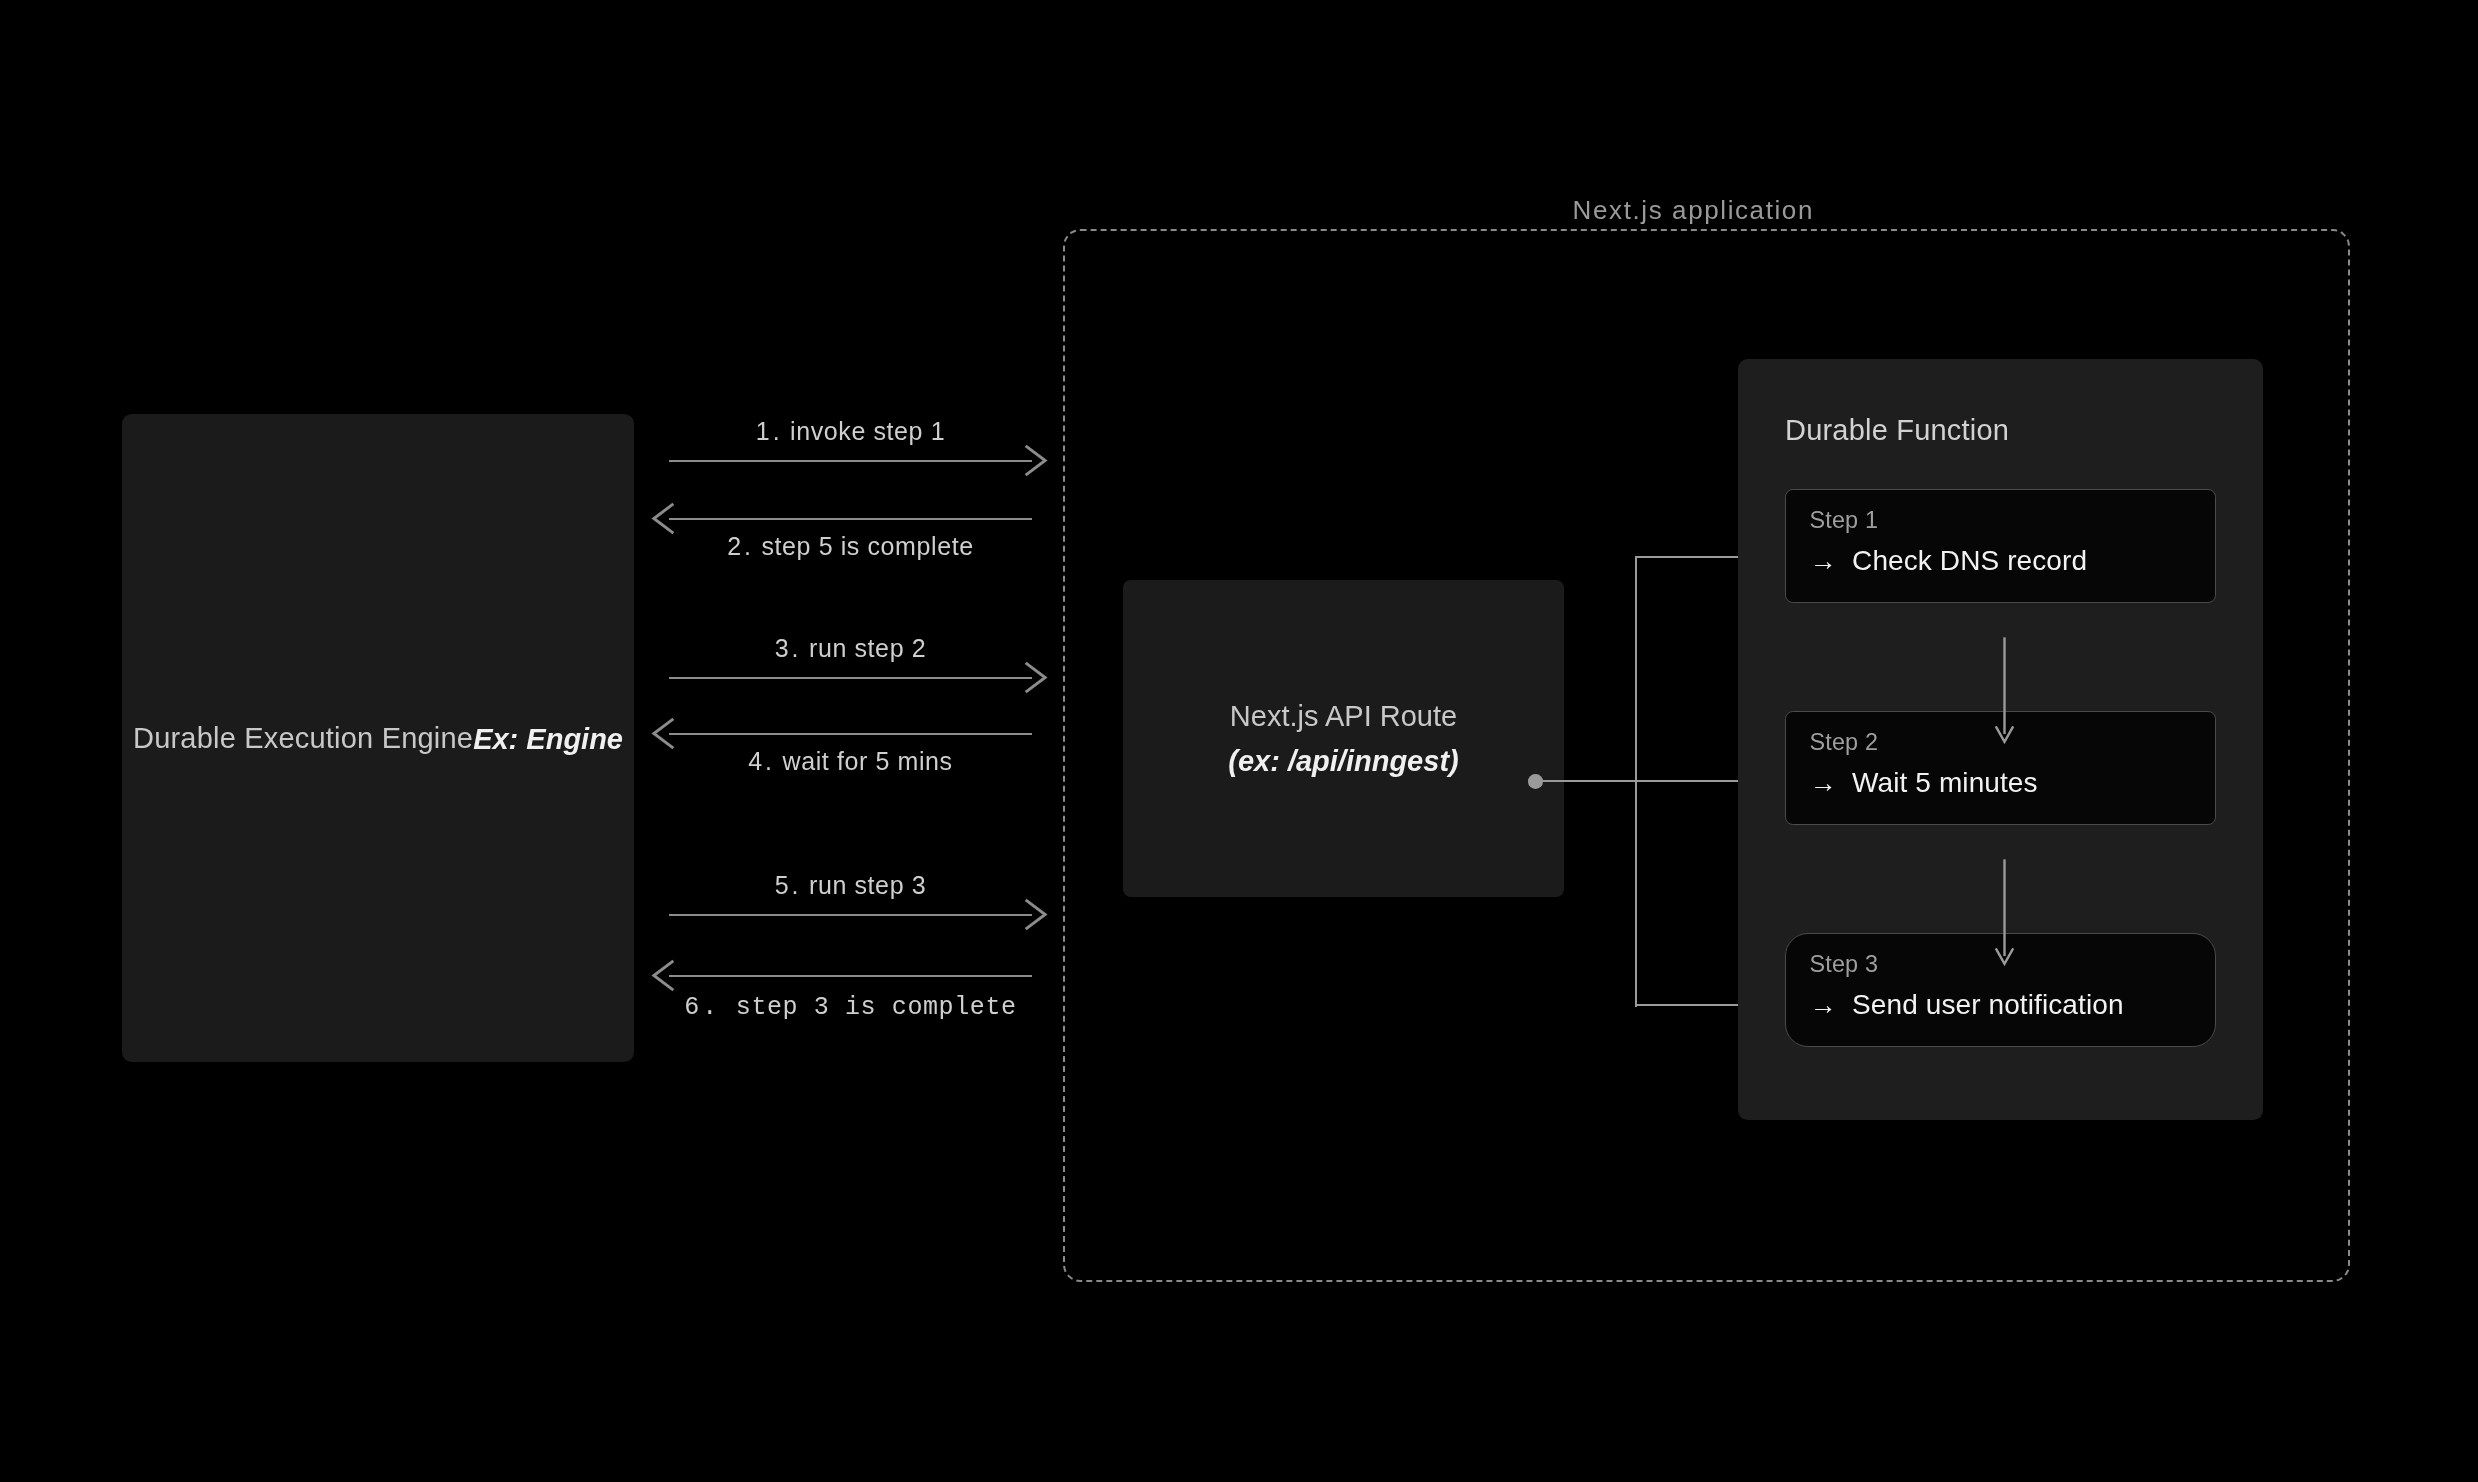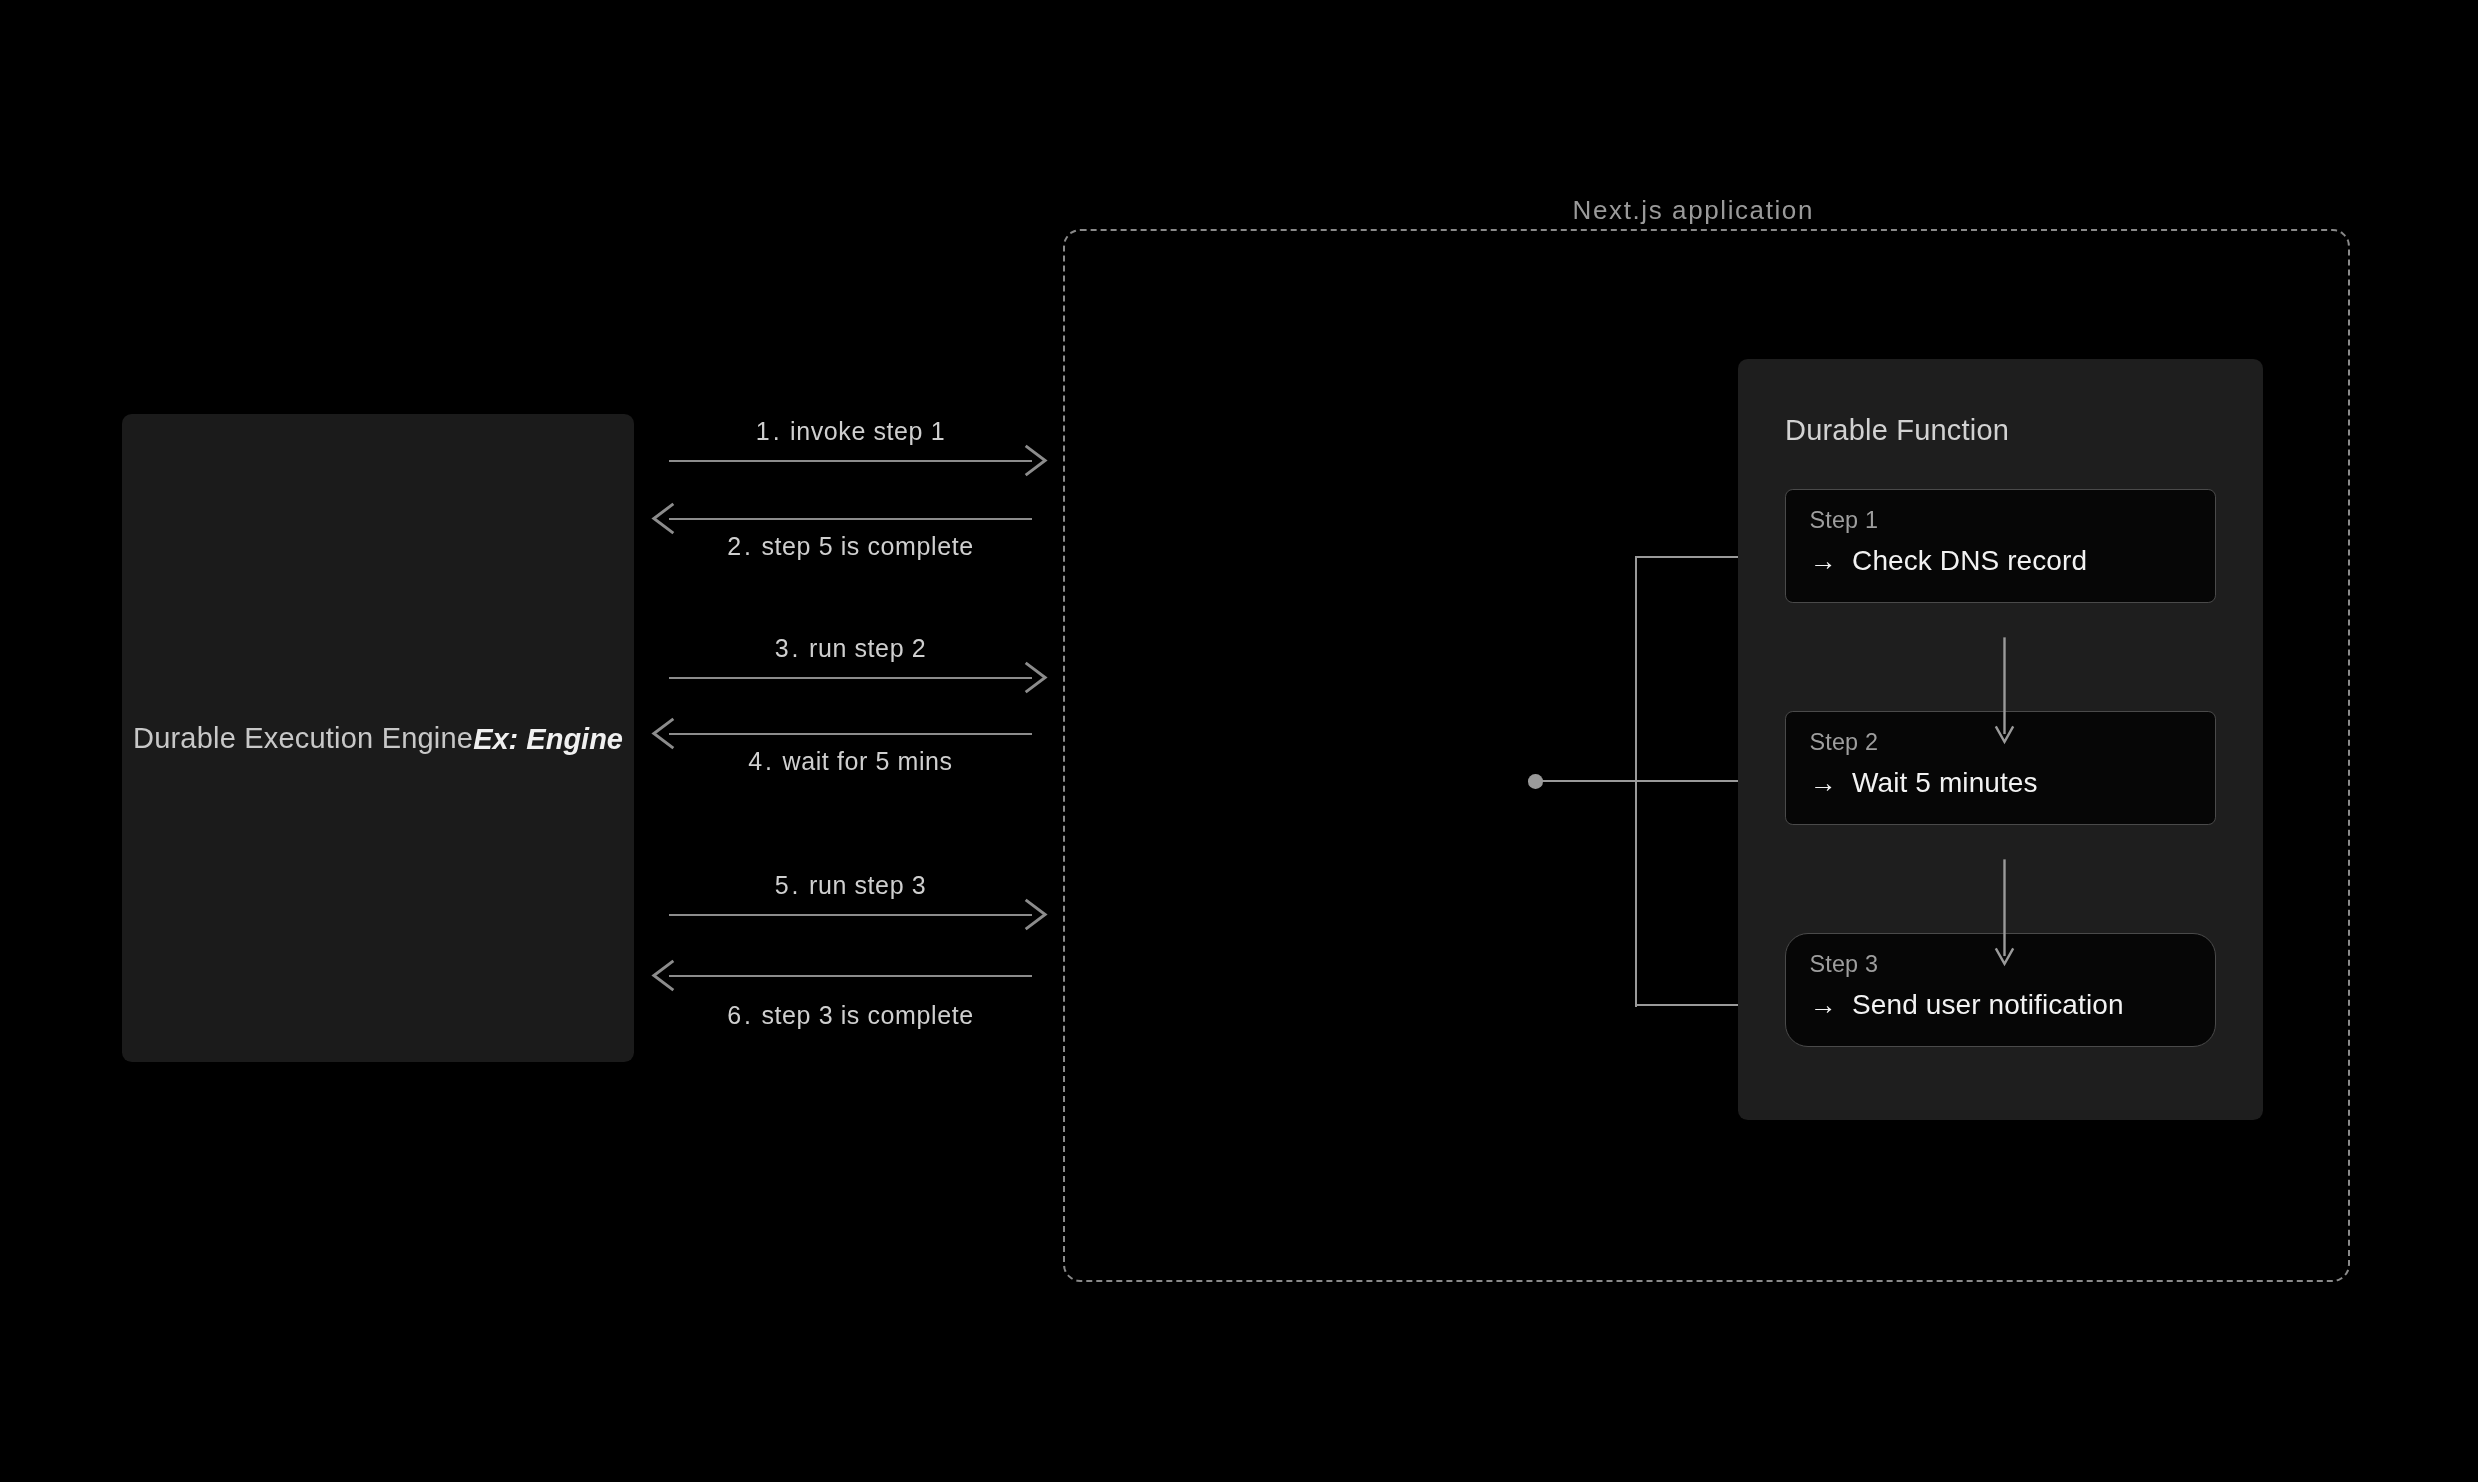--- a/index.html
+++ b/index.html
@@ -274,32 +274,36 @@
       <span>run step 3</span>
     </div>
     <div class="seq-line"></div>
     <svg width="39" height="39" style="position:absolute;left:343px;top:-19.5px;" viewBox="0 0 40 40">
       <path d="M14 5 L34 20 L14 35" fill="none" stroke="#8c8c8c" stroke-width="3"></path>
     </svg>
   </div>
 
   <div class="seq" style="top:975px;">
     <div class="seq-line"></div>
-    <div class="seq-label" style="top:26px;">
+    <div class="seq-label" style="top:18px;font-family:Liberation Mono, monospace;">
       <span class="num">6.</span>
       <span>step 3 is complete</span>
     </div>
     <svg width="39" height="39" style="position:absolute;left:-21.5px;top:-19.5px;" viewBox="0 0 40 40">
       <path d="M26 5 L6 20 L26 35" fill="none" stroke="#8c8c8c" stroke-width="3"></path>
     </svg>
   </div>
 
   <div class="app-container"></div>
   <div class="app-title">Next.js application</div>
 
+  <div class="api-box">
+    <div class="api-title">Next.js API Route</div>
+    <div class="api-sub">(ex: /api/inngest)</div>
+  </div>
 
   <div class="conn-dot"></div>
 
   <div class="conn-h" style="left:1541px; top:780px; width:234px;"></div>
 
   <div class="conn-v" style="left:1635px; top:556px; height:451px;"></div>
 
   <div class="conn-h" style="left:1635px; top:556px; width:142px;"></div>
 
   <div class="conn-h" style="left:1635px; top:1004px; width:142px;"></div>

